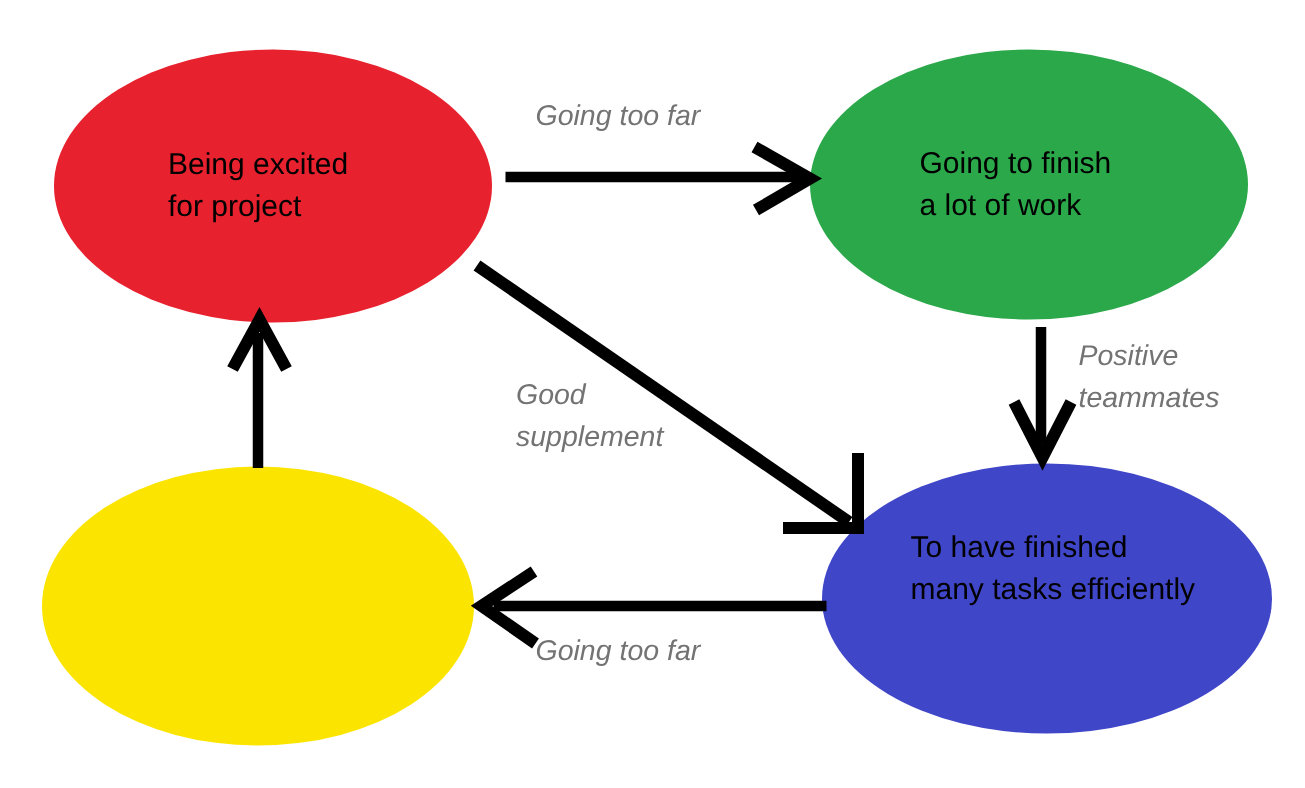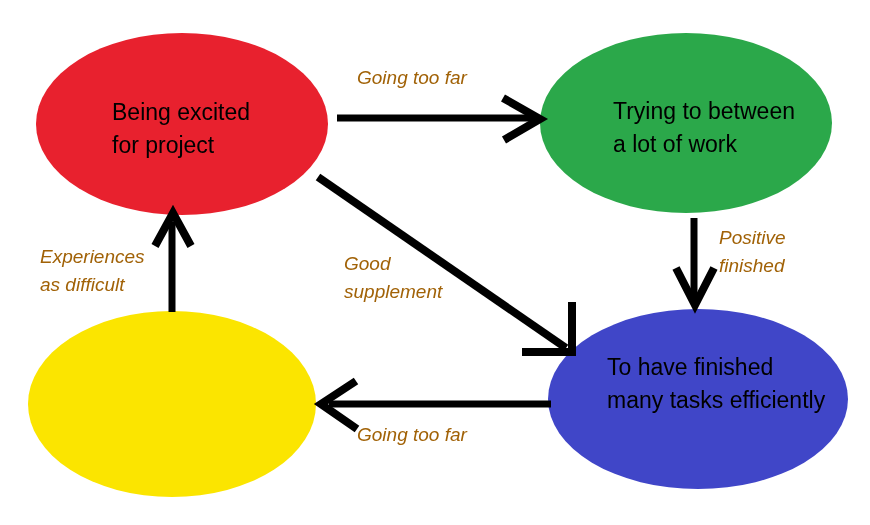--- a/index.html
+++ b/index.html
@@ -22,29 +22,29 @@
     position: absolute;
     left: 0;
     top: 0;
     width: 870px;
     height: 525px;
   }
   .node-label {
     position: absolute;
     color: #000000;
     font-family: "Liberation Sans", sans-serif;
-    font-size: 23px;
+    font-size: 20px;
     line-height: 1.42;
     text-align: left;
     white-space: pre-line;
     pointer-events: none;
   }
   .edge-label {
     position: absolute;
-    color: #a16207;
+    color: #737373;
     font-family: "Liberation Sans", sans-serif;
     font-size: 19px;
     font-style: italic;
     line-height: 1.45;
     white-space: pre-line;
   }
 </style>
 </head>
 <body>
 
@@ -83,33 +83,31 @@
     <g>
       <path d="M 318 177 L 566 348" stroke="#000000" stroke-width="8" fill="none"></path>
       <path d="M 572 302 L 572 352 L 522 352" stroke="#000000" stroke-width="8" fill="none" stroke-linejoin="miter" stroke-linecap="butt"></path>
     </g>
 
   </svg>
 
   <div class="node-label" style="left:112px; top:96px; width:230px;">Being excited
 for project</div>
 
-  <div class="node-label" style="left:613px; top:95px; width:230px;">Trying to between
+  <div class="node-label" style="left:613px; top:95px; width:230px;">Going to finish
 a lot of work</div>
 
 
   <div class="node-label" style="left:607px; top:351px; width:250px;">To have finished
 many tasks efficiently</div>
 
   <div class="edge-label" style="left:357px; top:64px; width:190px;">Going too far</div>
 
   <div class="edge-label" style="left:719px; top:224px; width:140px;">Positive
-finished</div>
+teammates</div>
 
   <div class="edge-label" style="left:357px; top:421px; width:190px;">Going too far</div>
 
-  <div class="edge-label" style="left:40px; top:243px; width:160px;">Experiences
-as difficult</div>
 
   <div class="edge-label" style="left:344px; top:250px; width:160px;">Good
 supplement</div>
 
 </div>
 
 </body></html>

